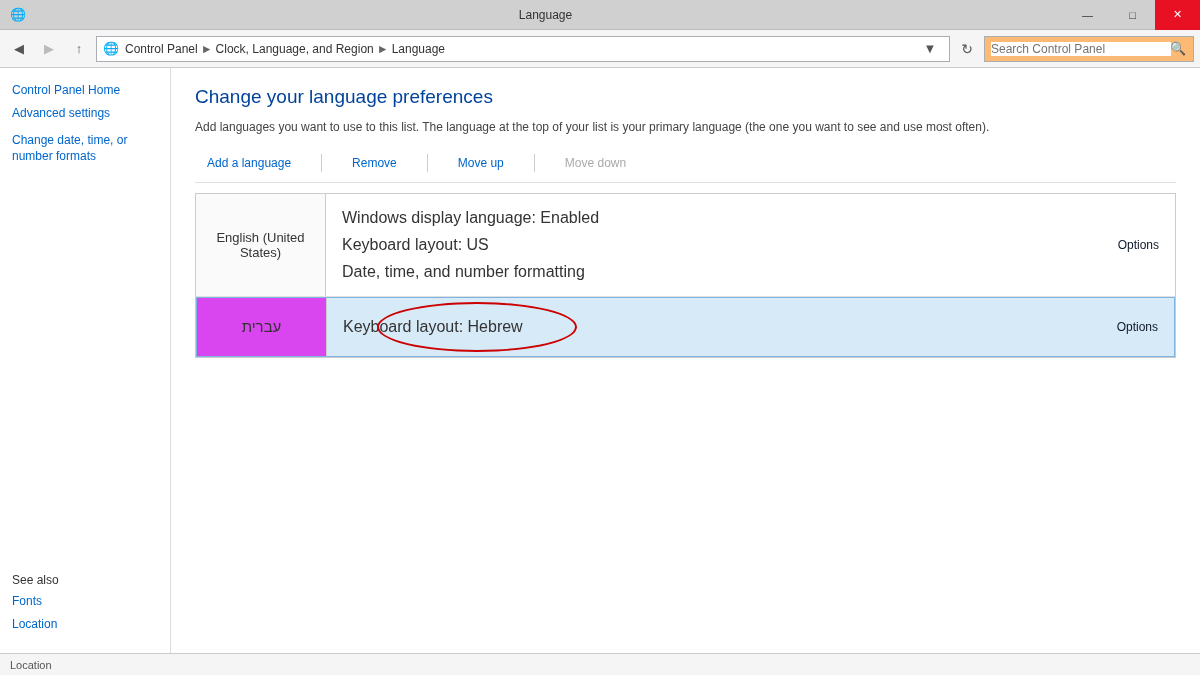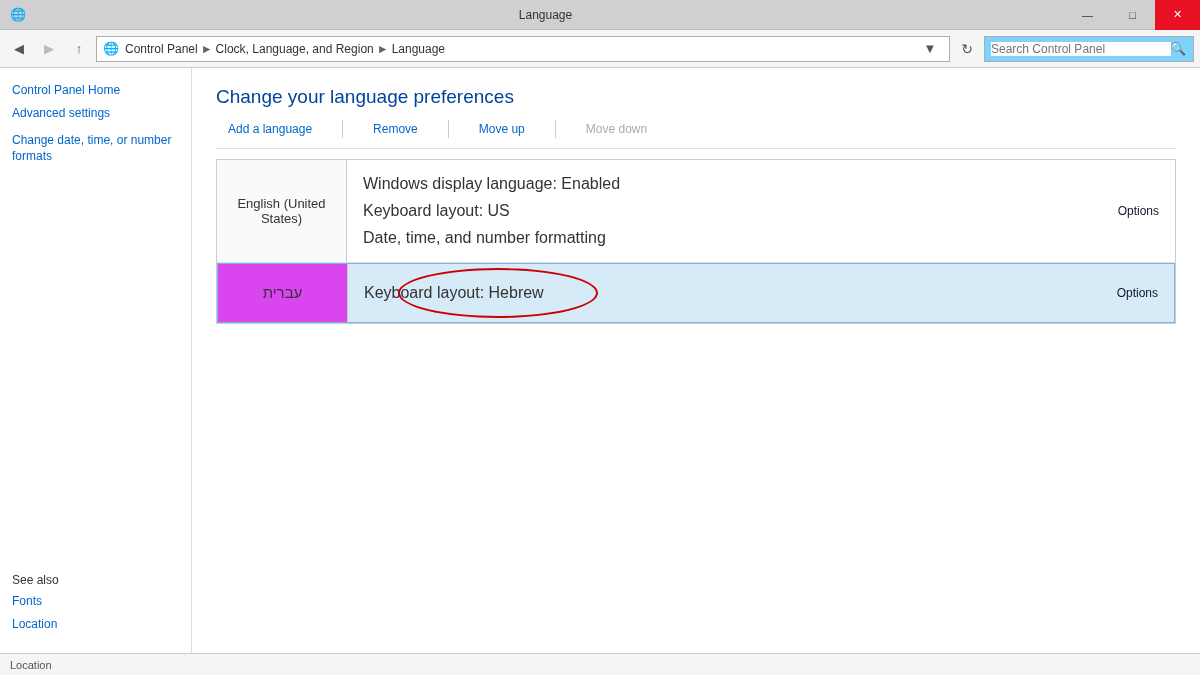--- a/index.html
+++ b/index.html
@@ -102,21 +102,21 @@
       border: none;
       background: transparent;
       cursor: pointer;
       font-size: 14px;
       color: #555;
     }
     .search-box {
       width: 210px;
       height: 26px;
       border: 1px solid #abadb3;
-      background: #7dd3fc;
+      background: #fdba74;
       display: flex;
       align-items: center;
       padding: 0 6px;
     }
     .search-box input {
       border: none;
       outline: none;
       flex: 1;
       font-size: 12px;
       color: #999;
@@ -128,21 +128,21 @@
     }
 
     
     .main-layout {
       display: flex;
       height: calc(675px - 30px - 38px - 22px);
     }
 
     
     .sidebar {
-      width: 192px;
+      width: 171px;
       background: white;
       border-right: 1px solid #ddd;
       padding: 14px 12px;
       display: flex;
       flex-direction: column;
     }
     .sidebar-link {
       color: #0066cc;
       text-decoration: none;
       font-size: 12px;
@@ -330,20 +330,21 @@
 
     <div class="sidebar-section">
       <div class="sidebar-section-label">See also</div>
       <a class="sidebar-link">Fonts</a>
       <a class="sidebar-link">Location</a>
     </div>
   </div>
 
   <div class="content">
     <div class="page-title">Change your language preferences</div>
+    <div class="page-description">Add languages you want to use to this list. The language at the top of your list is your primary language (the one you want to see and use most often).</div>
 
     <div class="lang-toolbar">
       <a class="toolbar-btn">Add a language</a>
       <div class="toolbar-sep"></div>
       <a class="toolbar-btn">Remove</a>
       <div class="toolbar-sep"></div>
       <a class="toolbar-btn">Move up</a>
       <div class="toolbar-sep"></div>
       <a class="toolbar-btn disabled">Move down</a>
     </div>

